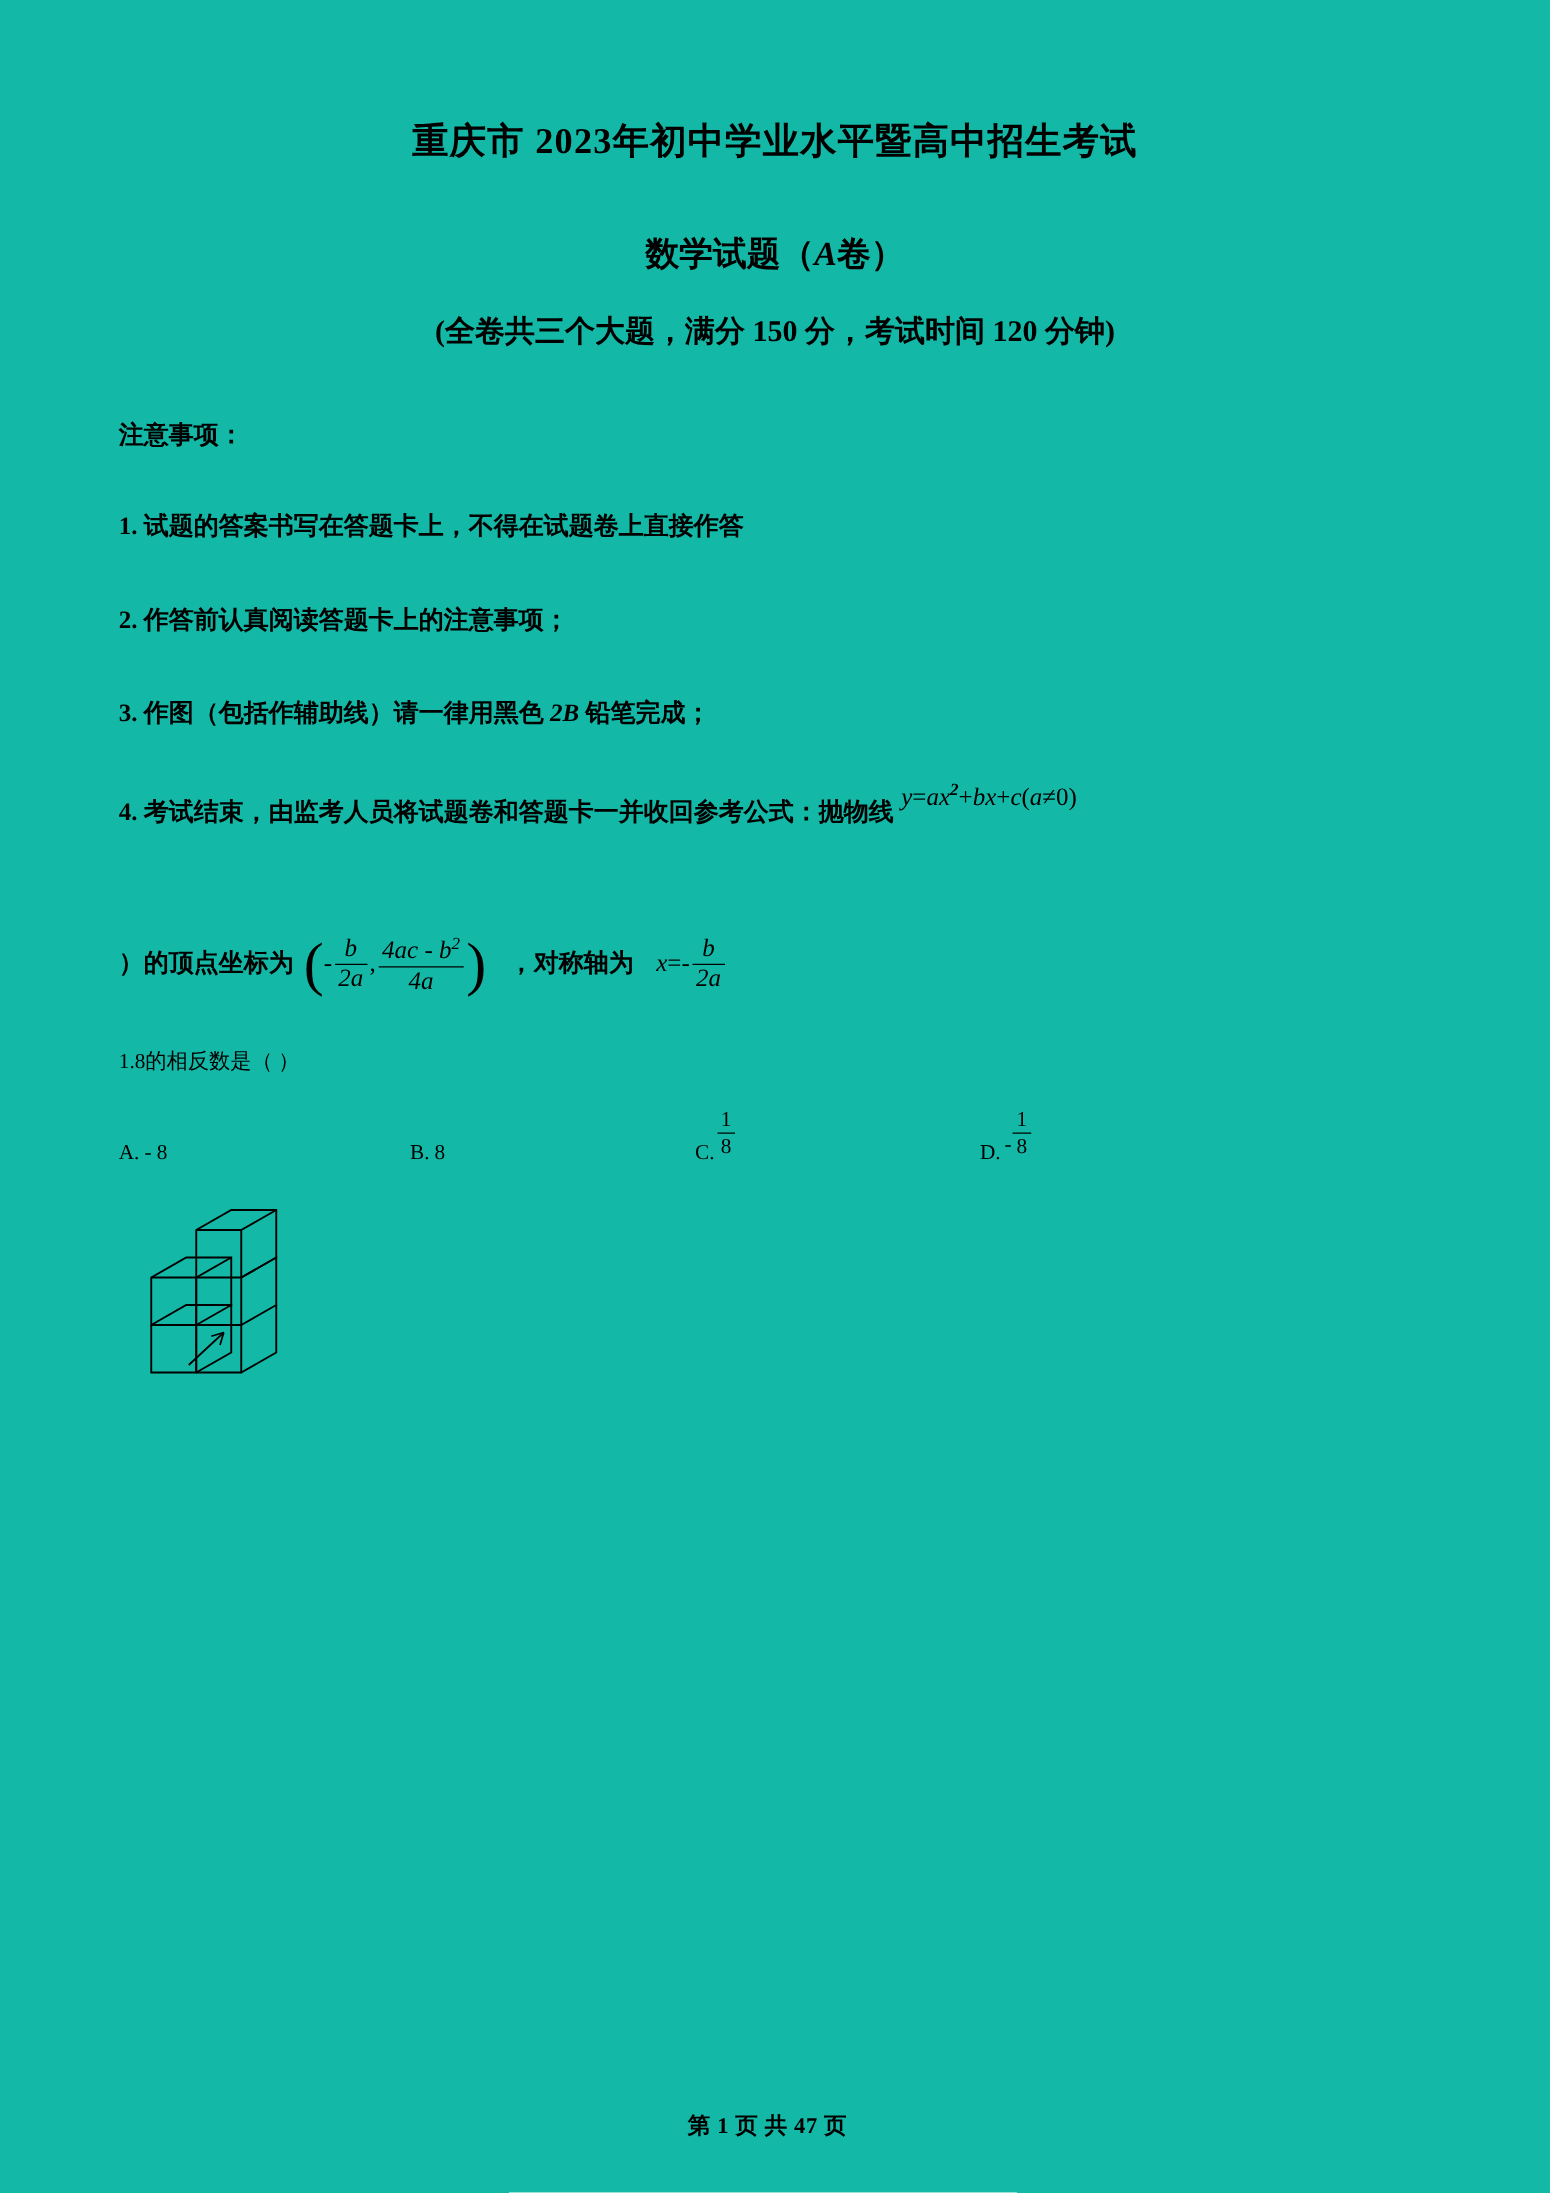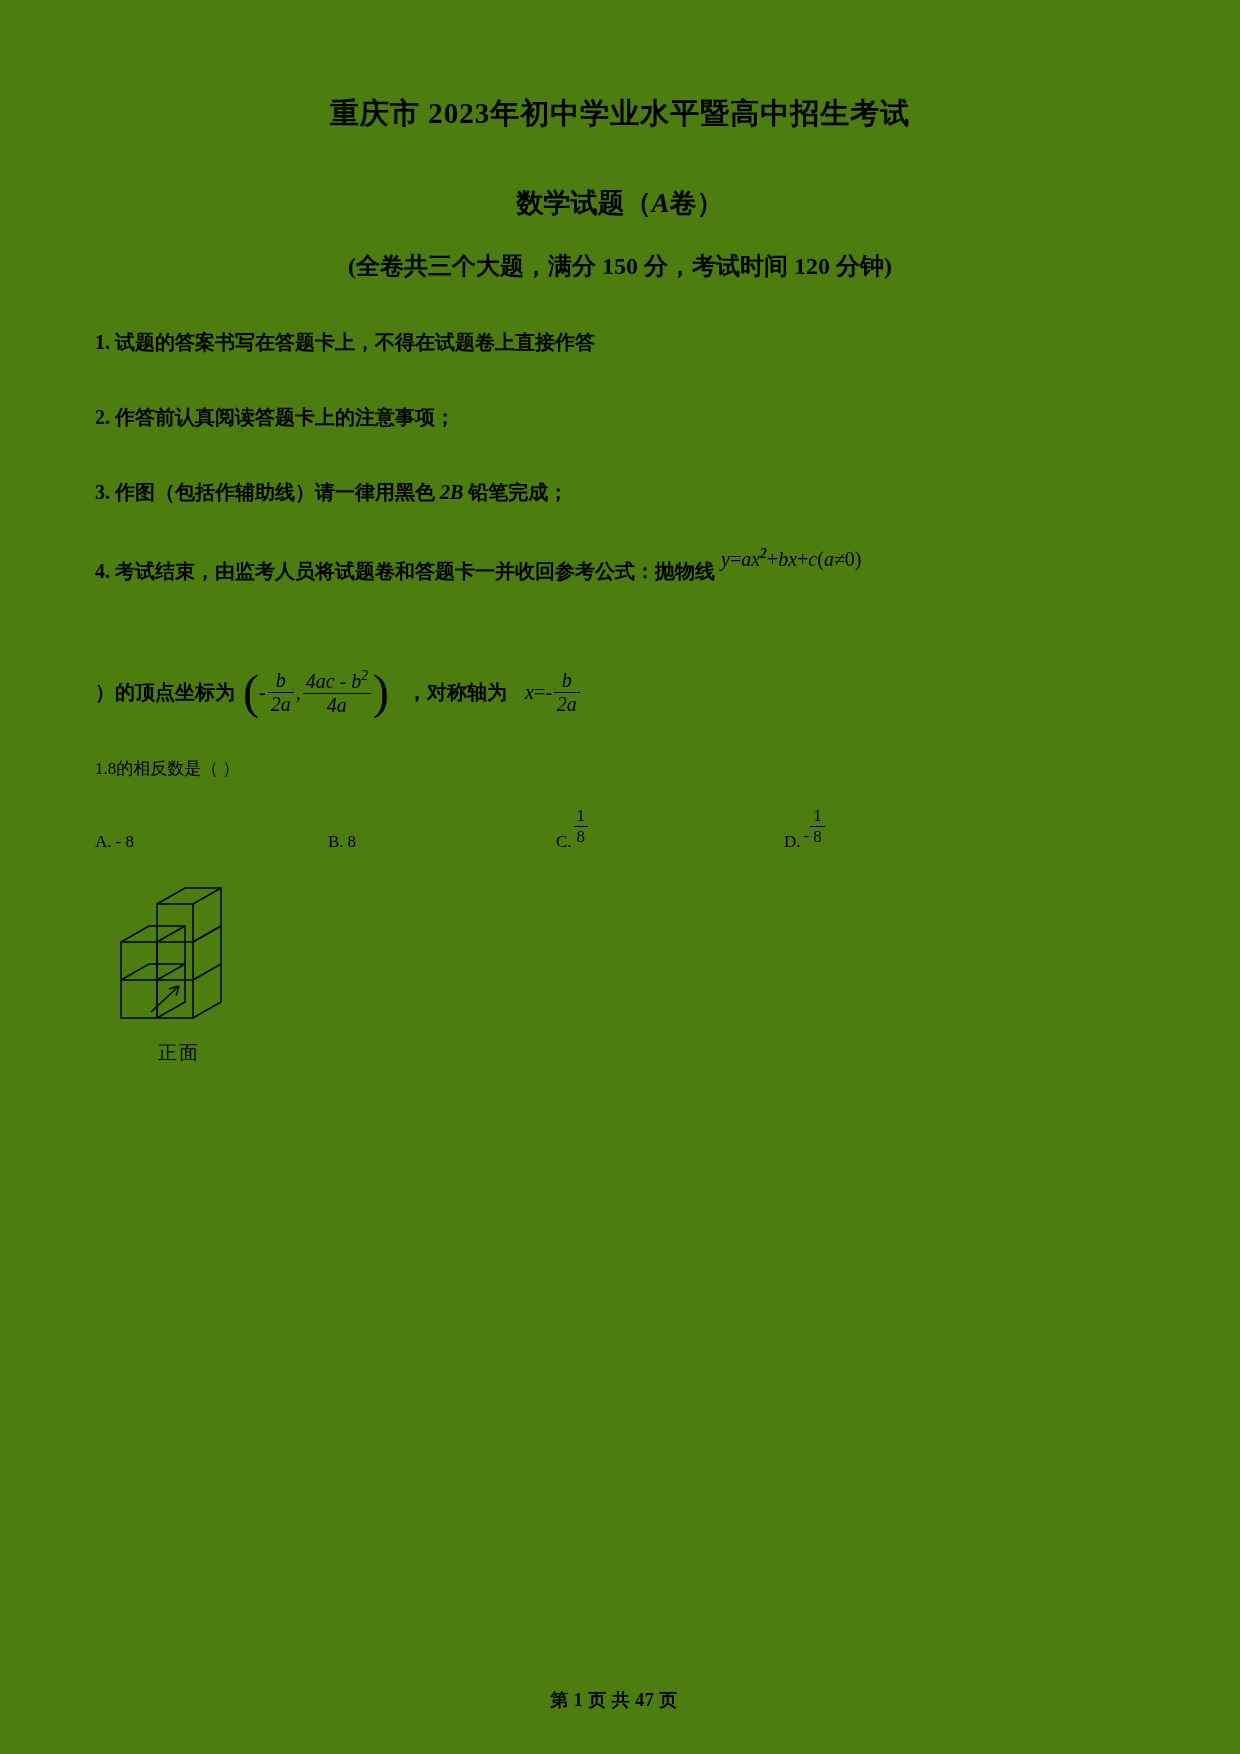--- a/index.html
+++ b/index.html
@@ -9,21 +9,21 @@
   }
   body {
     font-family: "Liberation Serif", "DejaVu Serif", serif;
     color: #000000;
   }
   .page {
     position: relative;
     width: 1240px;
     height: 1754px;
     margin: 0 auto;
-    background: #4d7c0f;
+    background: #14b8a6;
     overflow: hidden;
     box-sizing: border-box;
     padding: 0 95px;
   }
   .doc-title {
     text-align: center;
     font-size: 29px;
     font-weight: bold;
     letter-spacing: 1px;
     margin-top: 96px;
@@ -187,20 +187,21 @@
 <div class="page">
 
   <h1 class="doc-title">重庆市 2023年初中学业水平暨高中招生考试</h1>
 
   <h2 class="doc-subtitle">
     <span>数学试题（</span><span class="italic-a">A</span><span>卷）</span>
   </h2>
 
   <div class="exam-meta">(全卷共三个大题，满分 150 分，考试时间 120 分钟)</div>
 
+  <div class="notice-head">注意事项：</div>
 
   <div class="notice-item">
     <span class="num">1.</span>
     <span>试题的答案书写在答题卡上，不得在试题卷上直接作答</span>
   </div>
 
   <div class="notice-item">
     <span class="num">2.</span>
     <span>作答前认真阅读答题卡上的注意事项；</span>
   </div>
@@ -298,18 +299,17 @@
         <path d="M90 106 L118 90 L118 52 L90 68"></path>
         <path d="M54 106 L54 144"></path>
         <path d="M90 106 L90 144 L54 144"></path>
         <path d="M90 144 L118 128 L118 90"></path>
       </g>
       <g stroke="#000" stroke-width="1.4" fill="none">
         <line x1="48" y1="138" x2="76" y2="112"></line>
         <path d="M76 112 L66 115 M76 112 L73 122" stroke-width="1.4"></path>
       </g>
     </svg>
-    <div class="fig-caption">正面</div>
   </div>
 
   <div class="footer">第 1 页 共 47 页</div>
 
 </div>
 
 </body></html>

